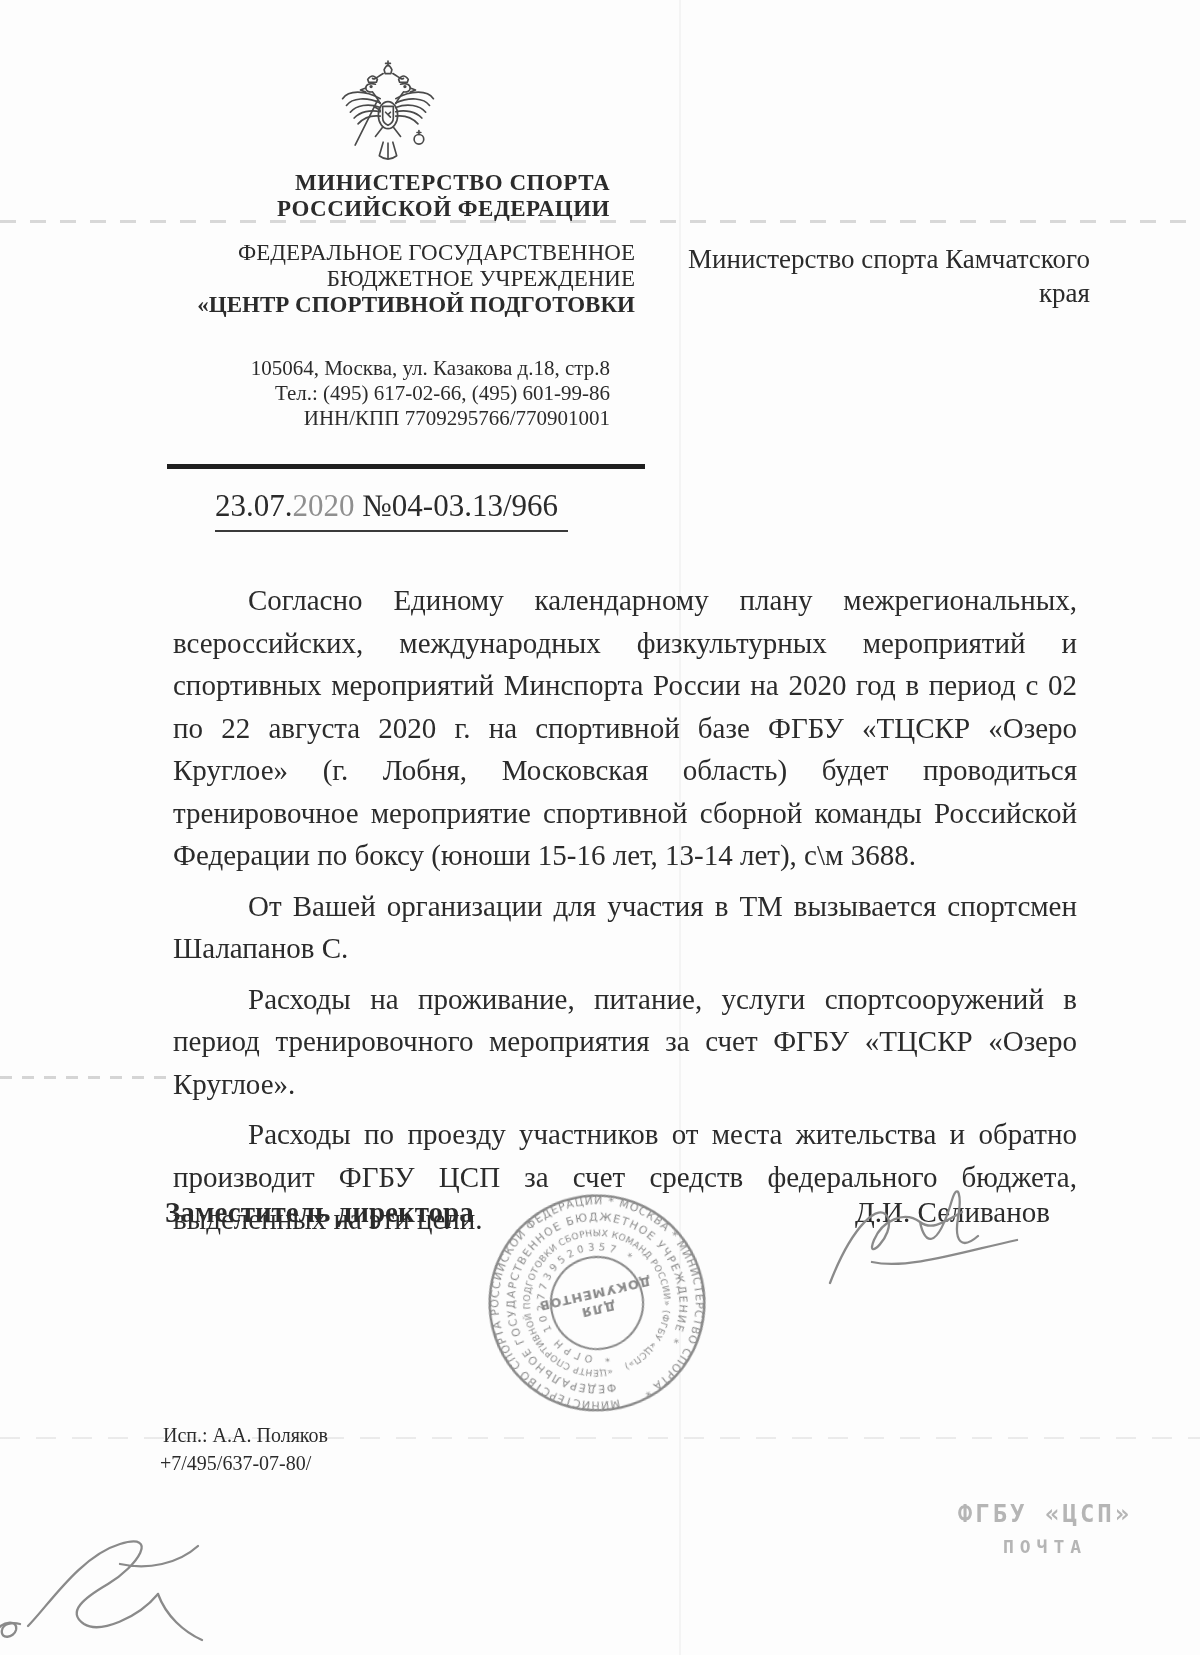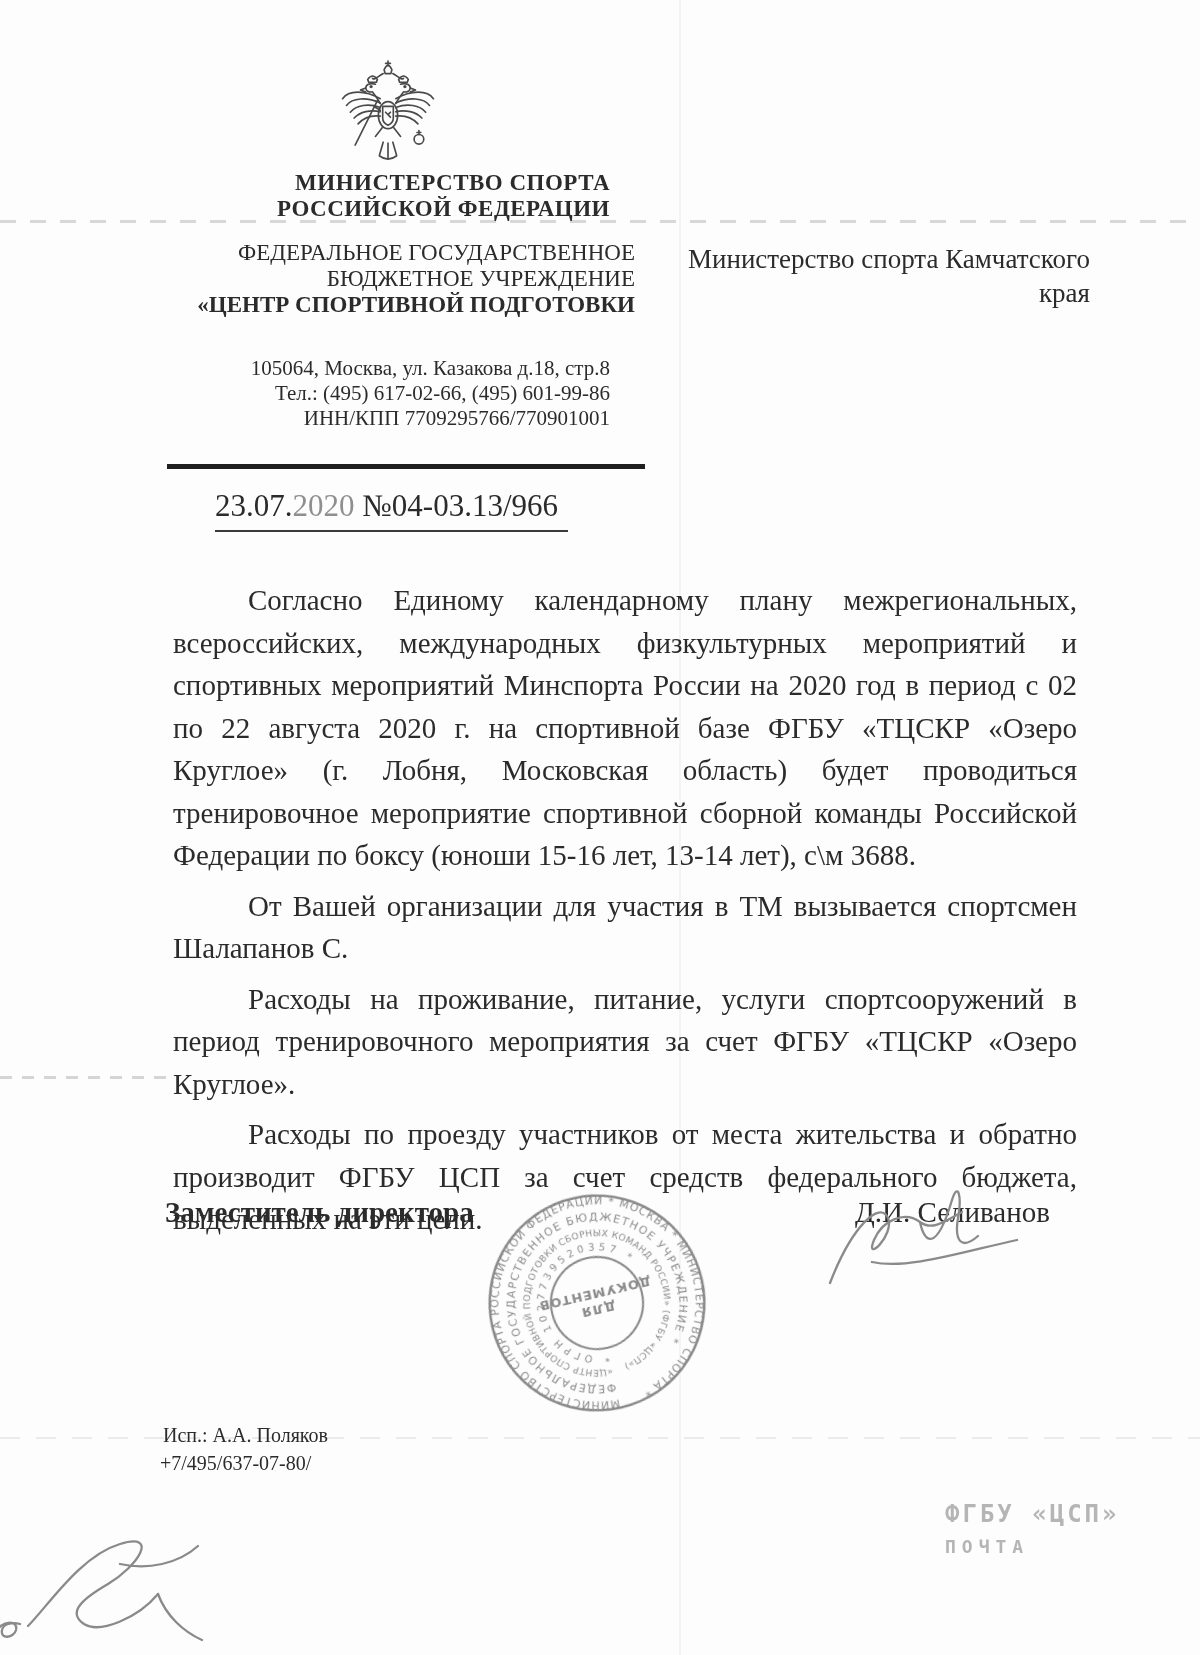--- a/index.html
+++ b/index.html
@@ -28,21 +28,21 @@
   .body-text p { margin:8px; text-indent:75px; }
   .just-line { display:block; text-align:justify; text-align-last:justify; text-indent:75px; }
   .plain-line { display:block; text-indent:0; }
 
   .sig-title { left:165px; top:1196px; font-size:29px;font-weight:bold; }
   .sig-name  { left:855px; top:1196px; font-size:29px; }
 
   .exec  { left:163px; top:1424px; font-size:20px; }
   .phone { left:160px; top:1452px; font-size:20px; }
 
-  .mail-stamp { left:945px; top:1500px; width:200px; text-align:left;
+  .mail-stamp { left:945px; top:1500px; width:200px; text-align:center;
     font-family:"DejaVu Sans Mono", monospace; color:#b5b5b5; font-weight:bold; }
   .mail-stamp .l1 { font-size:24px; letter-spacing:3px; }
   .mail-stamp .l2 { font-size:18px; letter-spacing:6px; margin-top:8px; }
 
   
   .stamp { left:482px; top:1188px; width:230px; height:230px;
     transform:rotate(167deg); opacity:.8; filter:blur(.3px); }
   .stamp text { fill:#6e6e6e; font-family:"DejaVu Sans", sans-serif; }
   .stamp circle { stroke:#6e6e6e; fill:none; }
 

